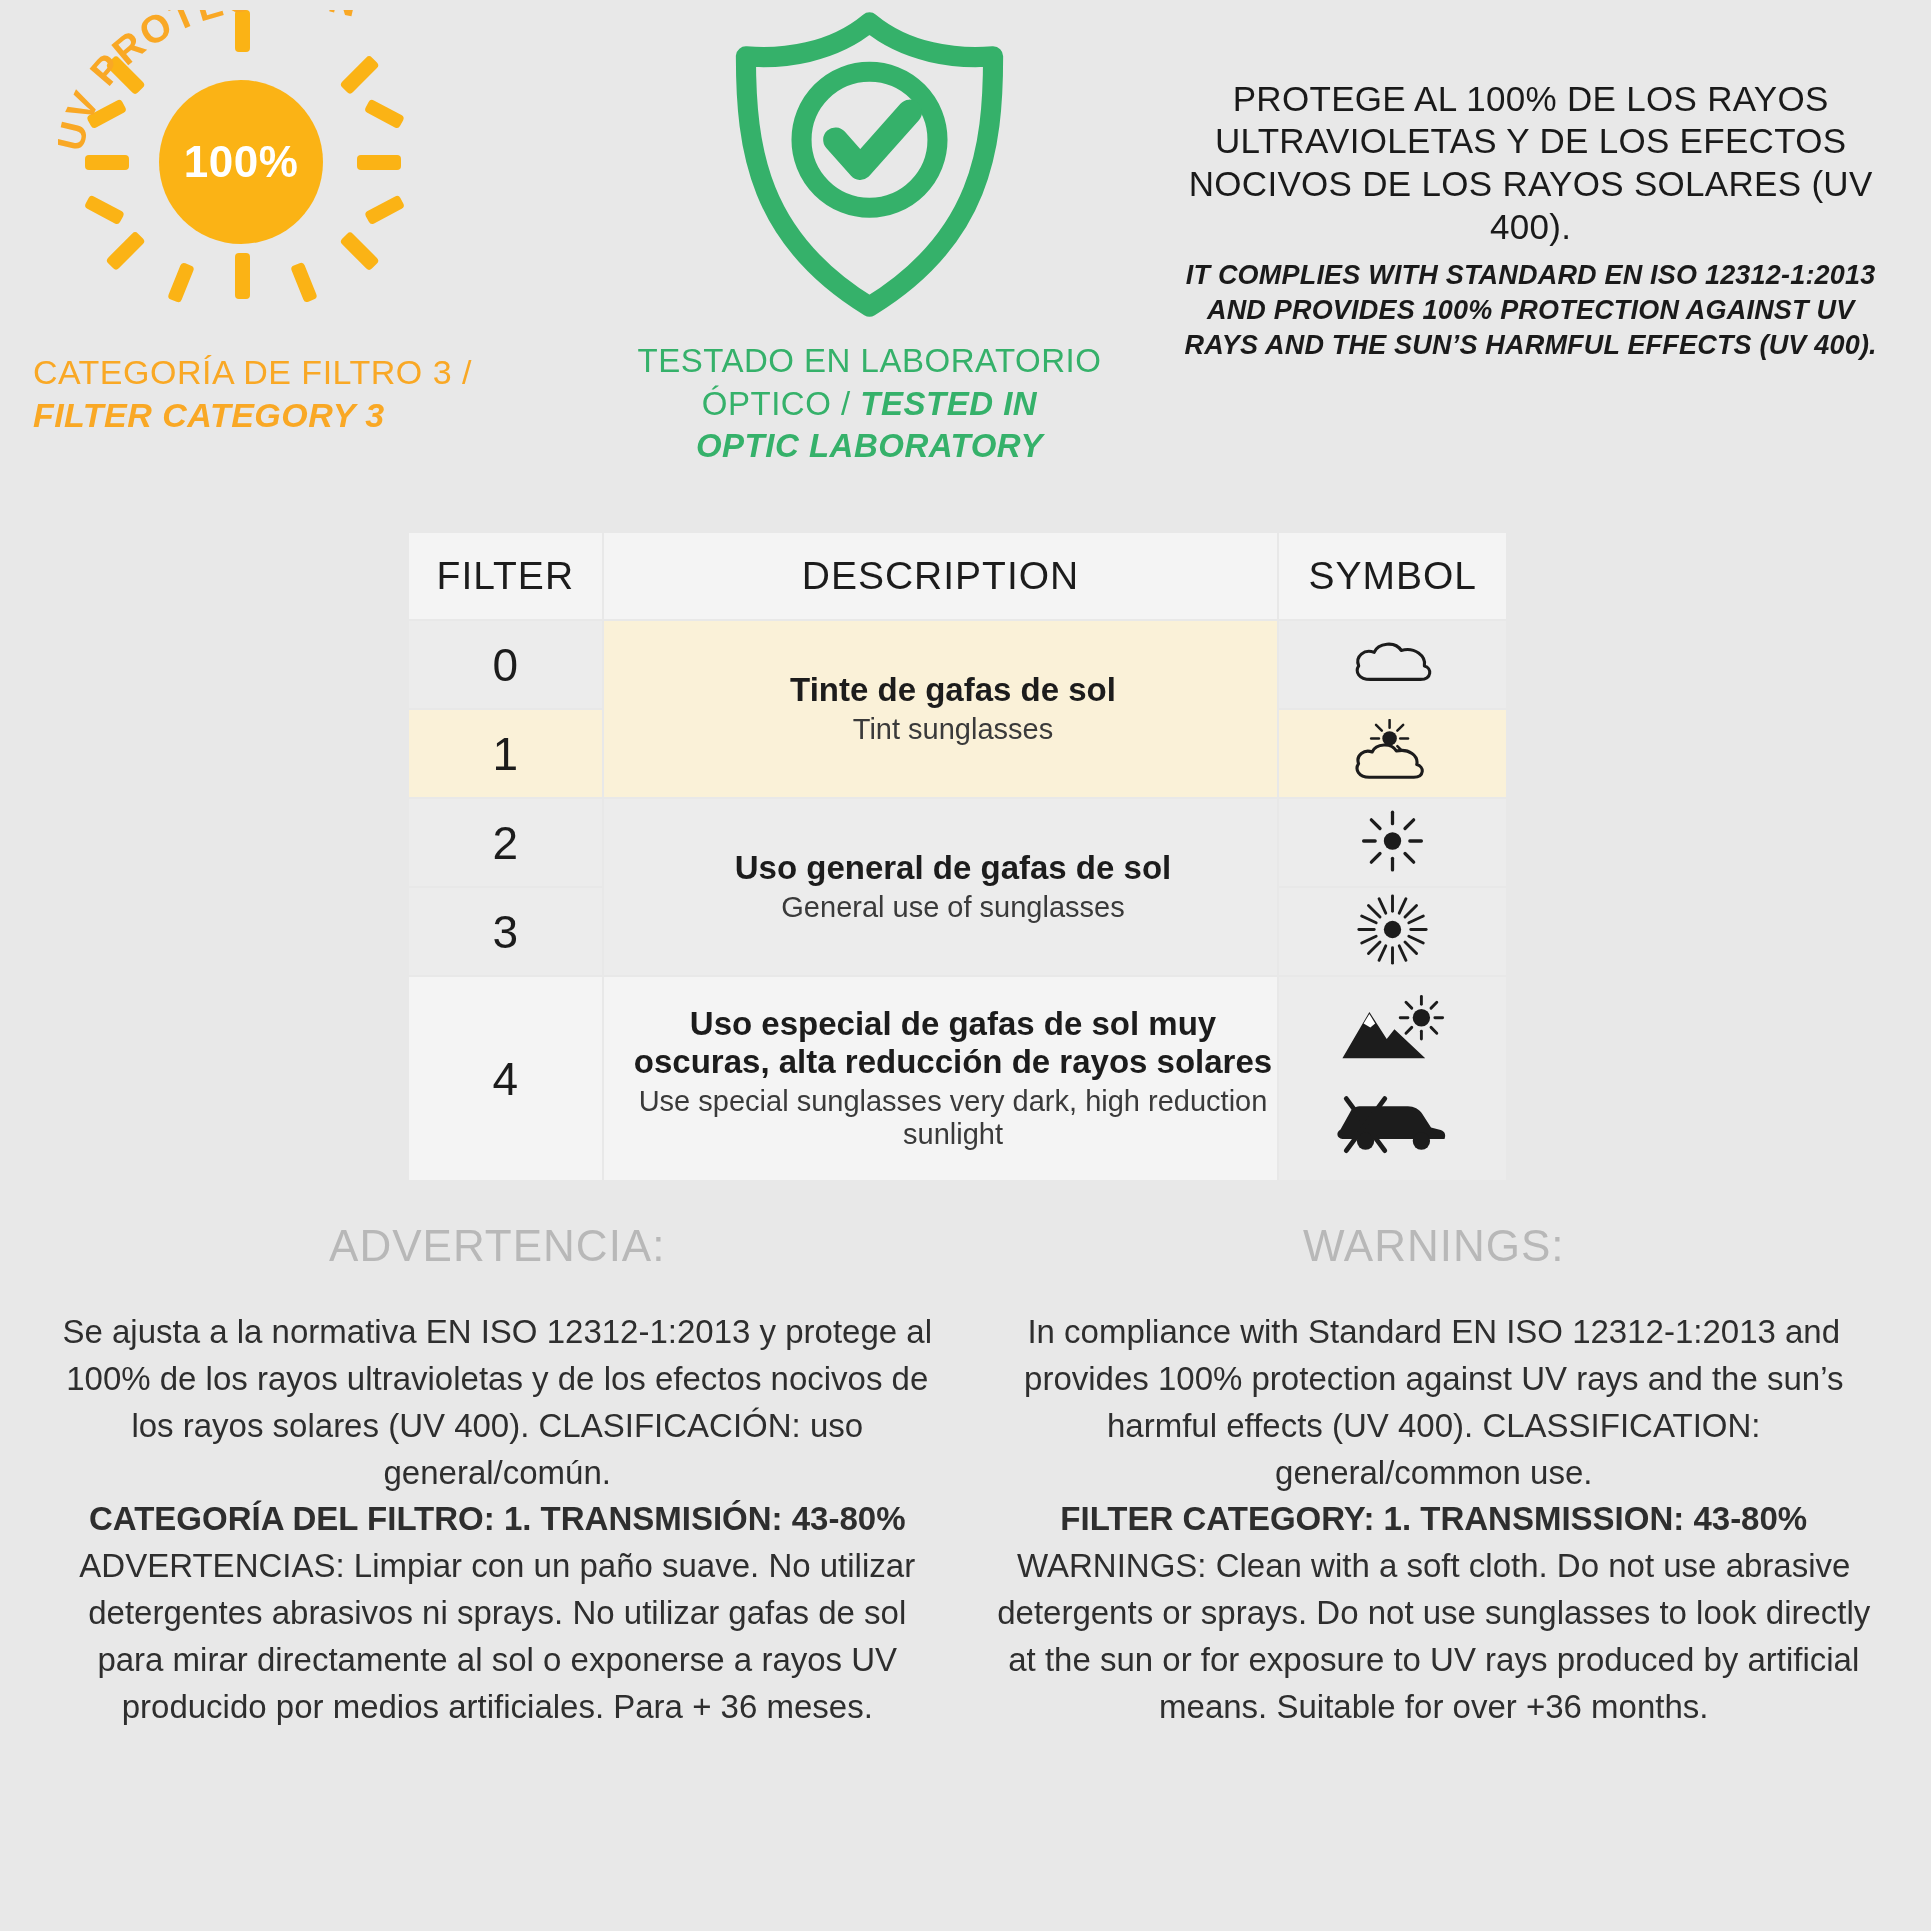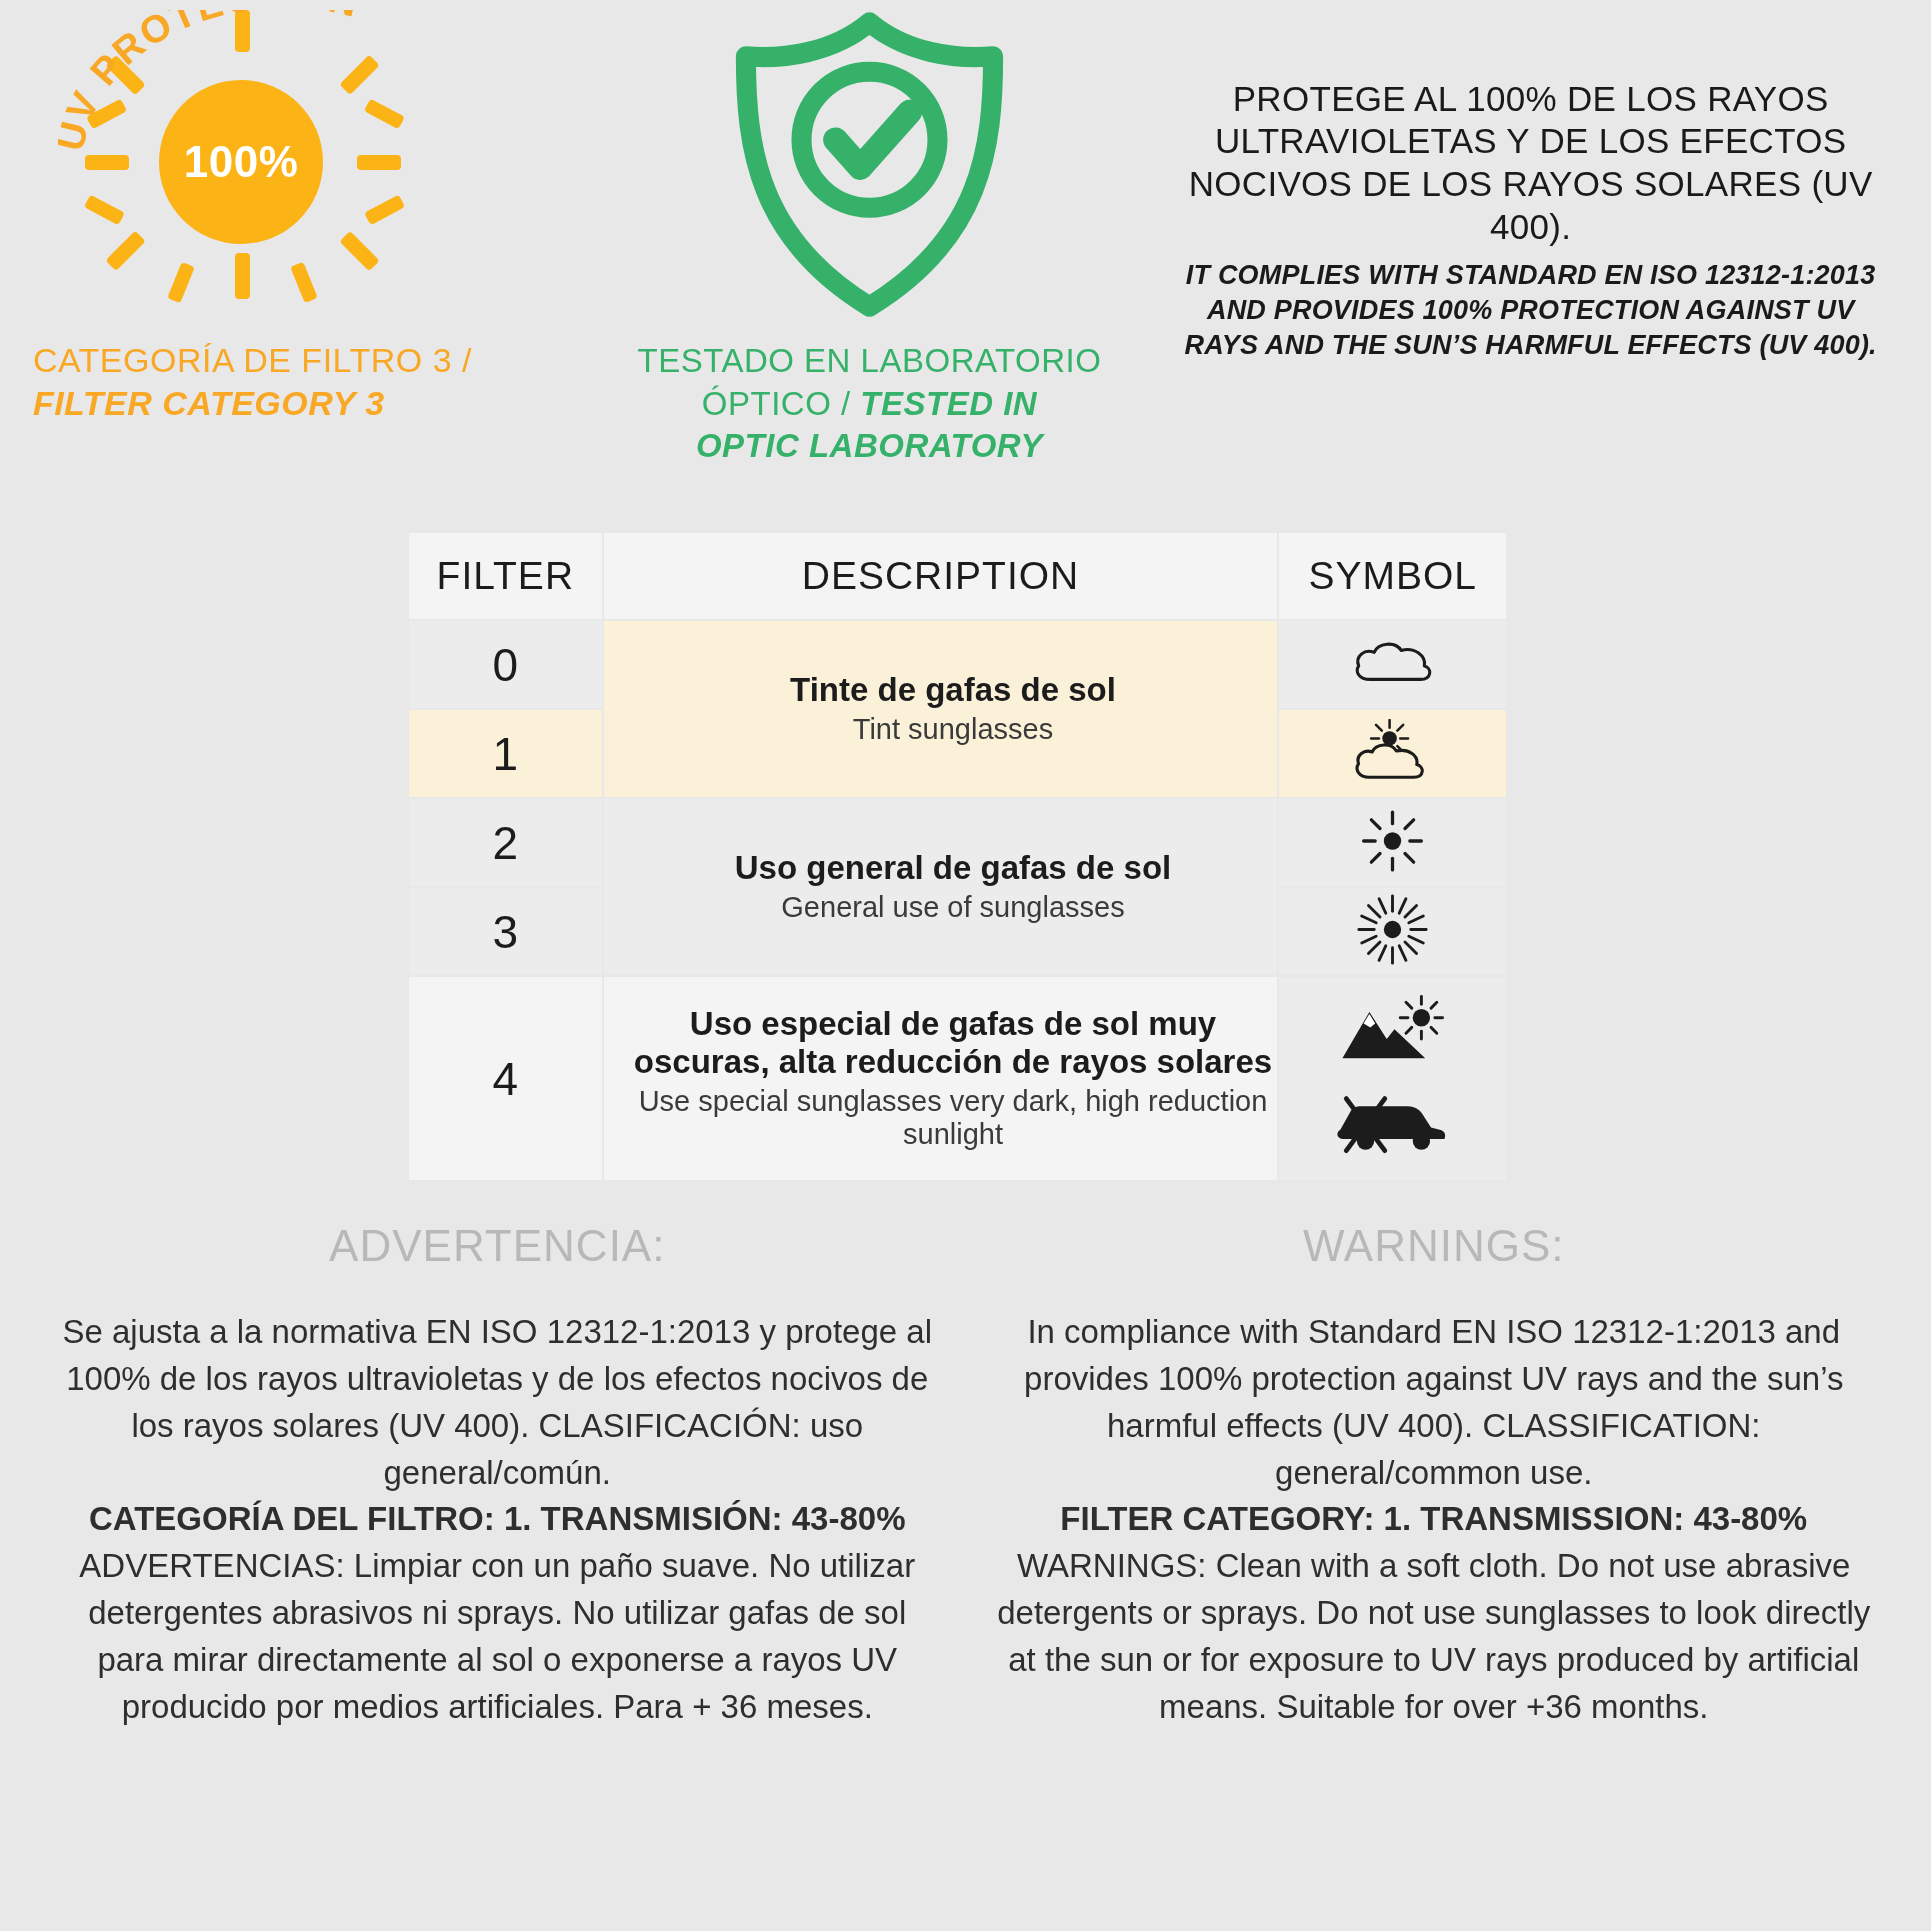--- a/index.html
+++ b/index.html
@@ -40,21 +40,21 @@
   }
   .uv-arc {
     position: absolute; left: 0; top: 0; width: 415px; height: 174px;
     pointer-events: none;
   }
   .uv-arc text {
     fill: #f9a825; font-family: "Liberation Sans", sans-serif;
     font-weight: bold; font-size: 40px; letter-spacing: 2px;
   }
   .cat-filter {
-    margin-top: 30px;
+    margin-top: 42px;
     color: #f9a825;
     font-size: 34px;
     line-height: 1.28;
     letter-spacing: 0.5px;
     padding-left: 3.9px;
   }
   .cat-filter .it { font-style: italic; font-weight: bold; }
 
   
   .shield-wrap { height: 309px; display:flex; align-items:flex-start; justify-content:center;}

